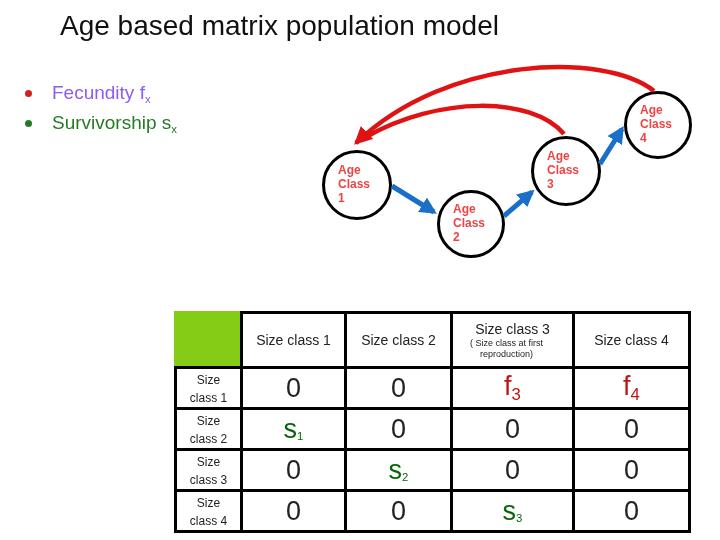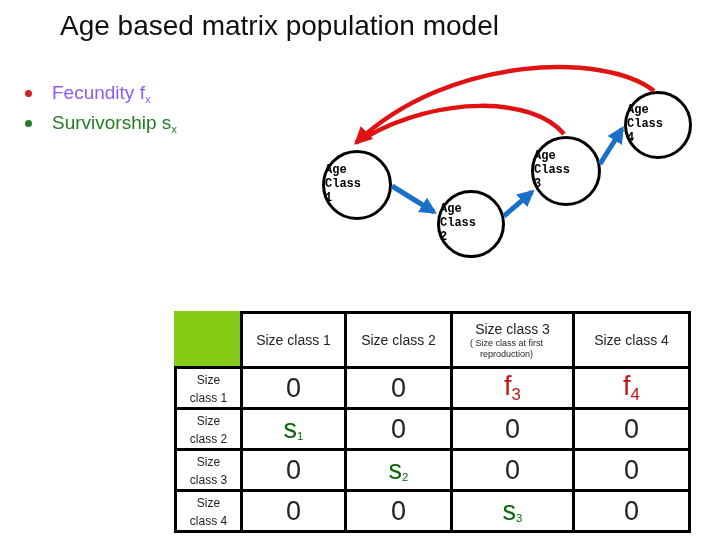--- a/index.html
+++ b/index.html
@@ -18,22 +18,23 @@
   .dot{width:7px;height:7px;border-radius:50%;margin-left:3px;margin-right:20px;flex:0 0 auto;}
   .b-red{color:#8b5cf6;}  .b-red .dot{background:#cc2222;}
   .b-green{color:#257a25;}.b-green .dot{background:#257a25;}
   .bullet-row sub{font-size:0.6em;vertical-align:-0.35em;}
   
   .node{
     position:absolute;border:3px solid #000;border-radius:50%;background:#fff;
     box-sizing:border-box;display:flex;align-items:center;
   }
   .node-label{
-    font-family:Liberation Mono, monospace;font-weight:bold;
-    font-size:12px;line-height:1.15;color:#000000;white-space:pre-line;
+    font-family:Liberation Sans, sans-serif;font-weight:bold;
+    font-size:12px;line-height:1.15;color:#ef4444;white-space:pre-line;
+    padding-left:13px;
   }
   .arrows{position:absolute;left:0;top:0;pointer-events:none;}
   
   .matrix{
     position:absolute;left:174px;top:311px;border-collapse:collapse;
     table-layout:fixed;background:#84cc16;
   }
   .matrix td,.matrix th{
     border:3px solid #000;background:#fff;text-align:center;vertical-align:middle;
     padding:0;font-weight:normal;color:#222;

